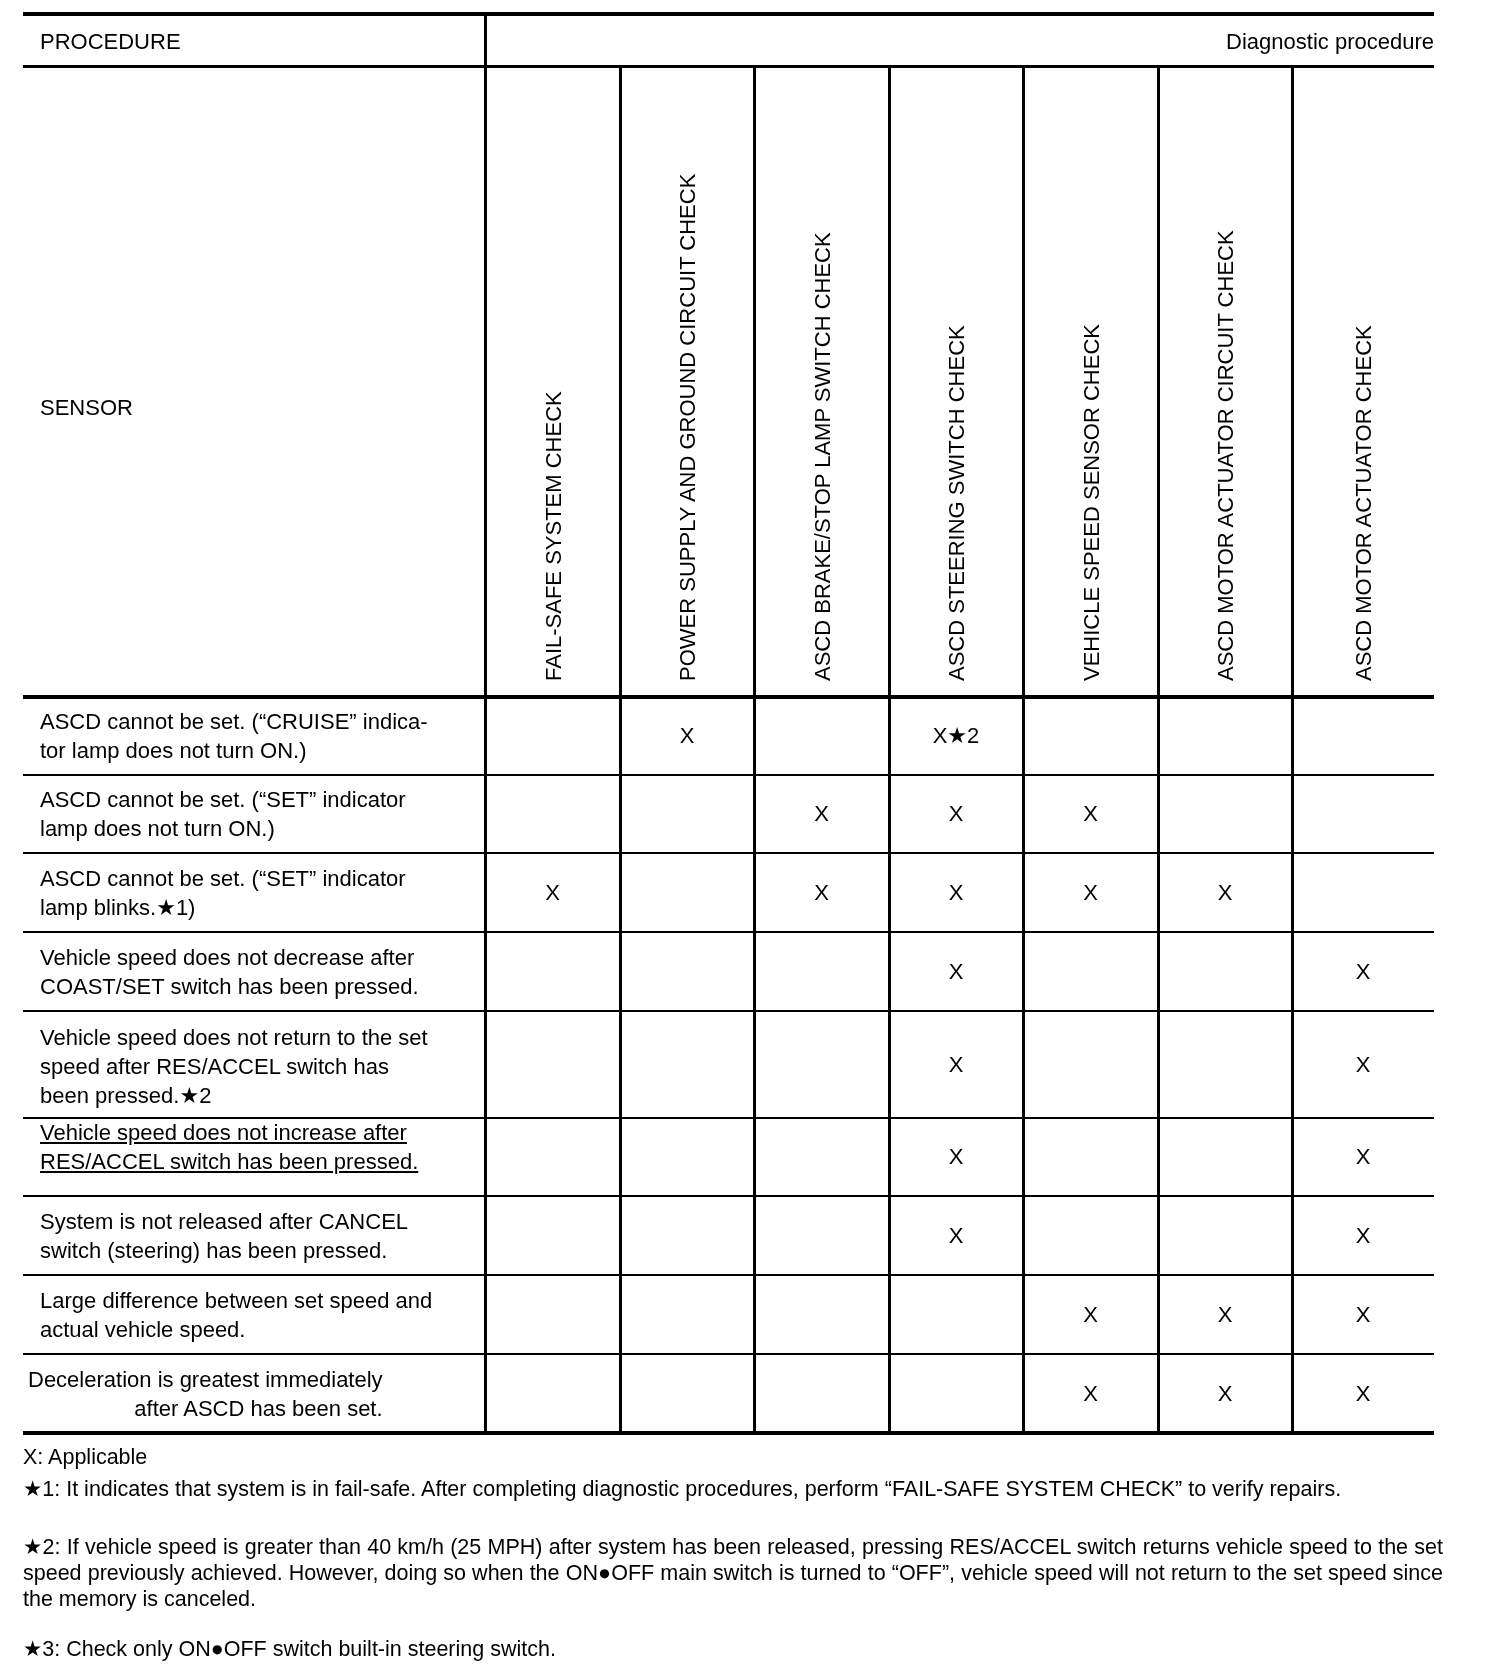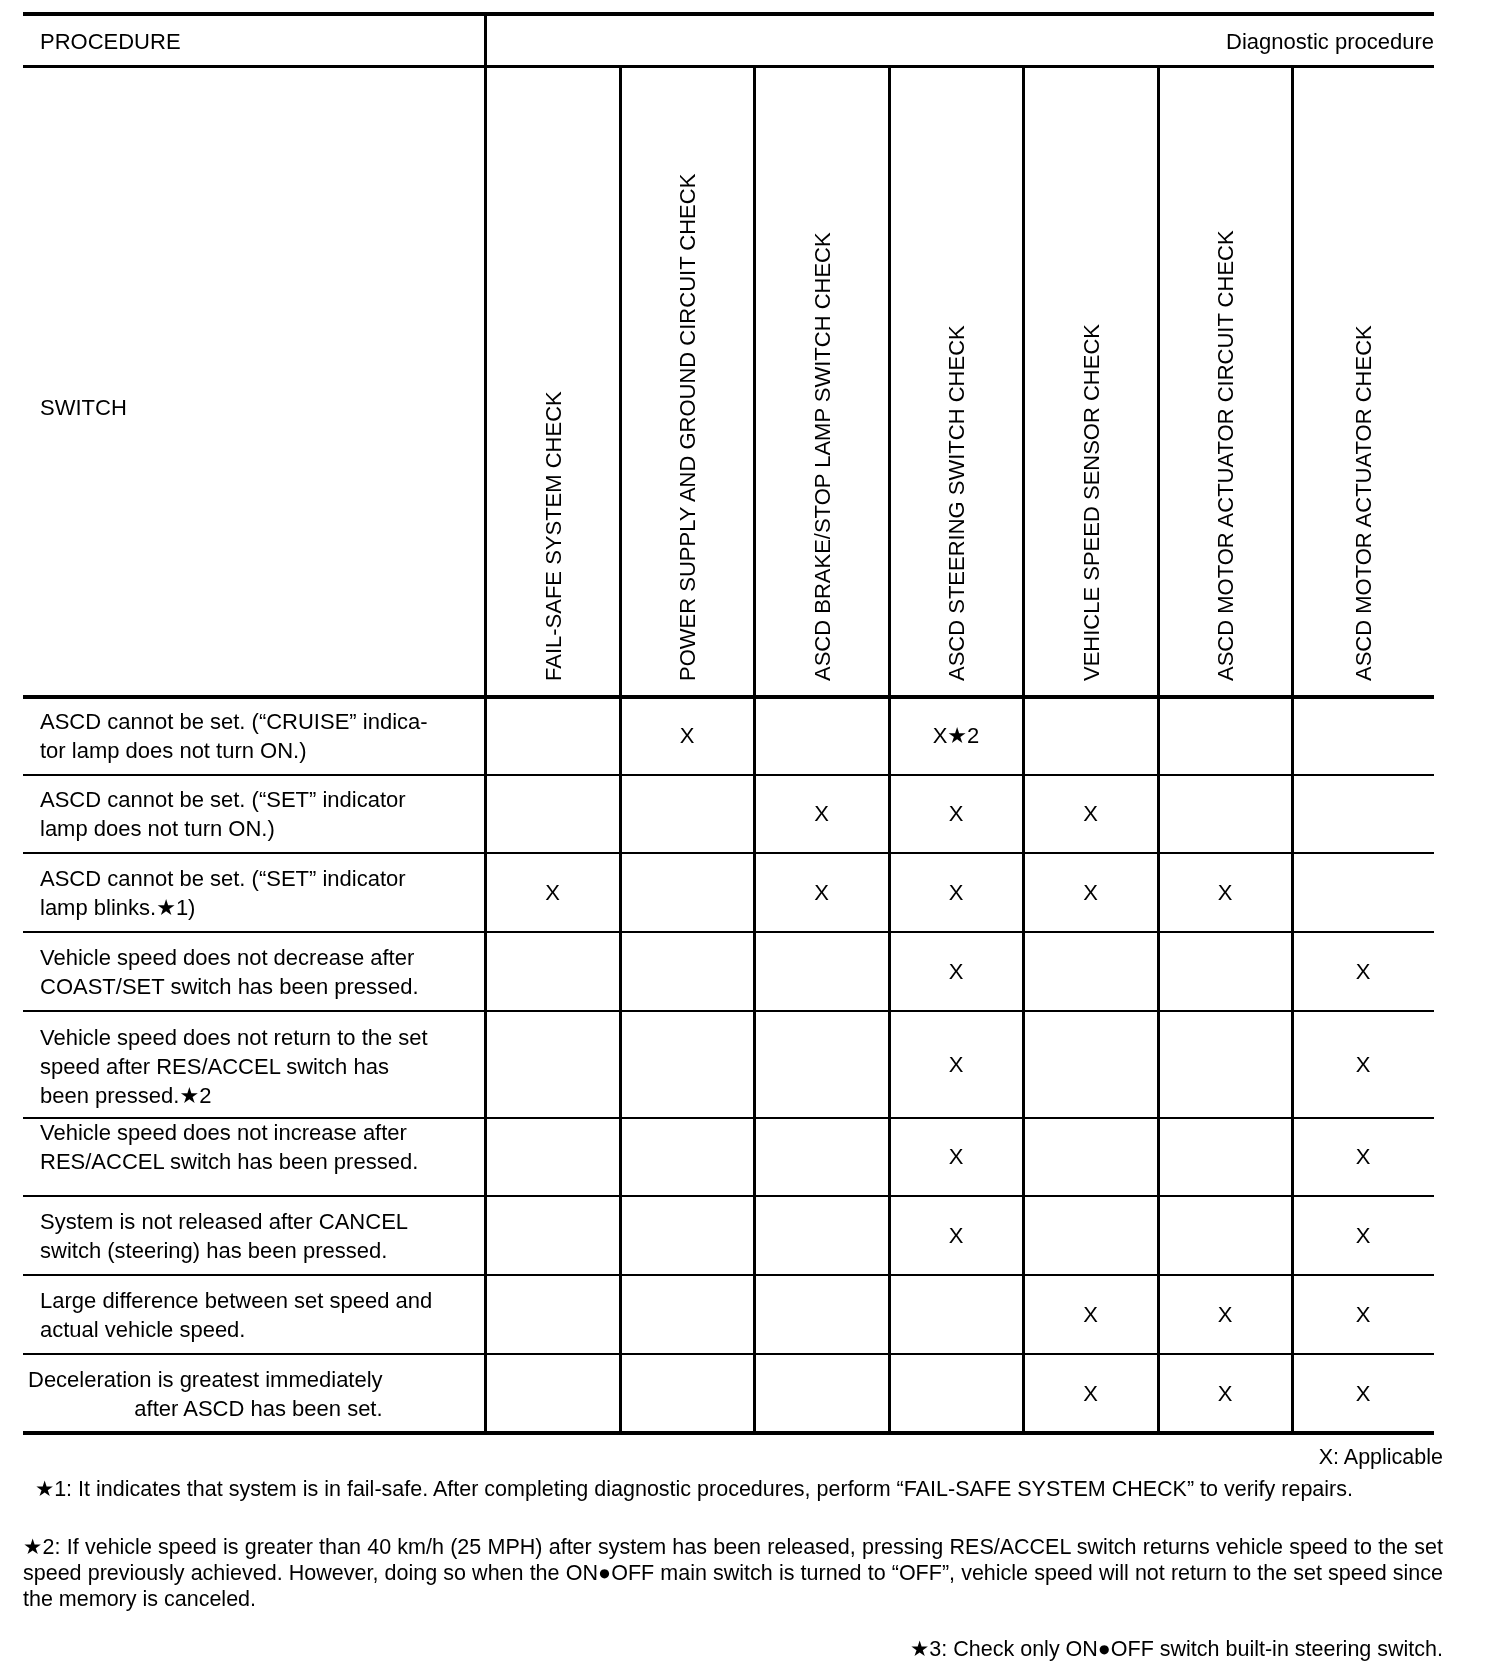--- a/index.html
+++ b/index.html
@@ -5,29 +5,29 @@
   html, body { margin: 0; padding: 0; background: #ffffff; }
   body { width: 1504px; height: 1672px; position: relative; overflow: hidden;
          font-family: "Liberation Sans", sans-serif; color: #000; }
   .hline { position: absolute; background: #000; }
   .vline { position: absolute; background: #000; width: 3px; }
   .txt { position: absolute; font-size: 22px; line-height: 29px; white-space: nowrap; }
   .colhead { position: absolute; font-size: 22px; white-space: nowrap;
              transform-origin: left top; transform: rotate(-90deg); }
   .cell { position: absolute; font-size: 22px; display: flex; align-items: center; justify-content: center; }
   .symptom { position: absolute; font-size: 22px; line-height: 29px; display: flex; align-items: center; white-space: pre-line; }
-  .note { position: absolute; left: 23px; width: 1420px; font-size: 21.5px; line-height: 26px; text-align: right; }
+  .note { position: absolute; left: 23px; width: 1420px; font-size: 21.5px; line-height: 26px; }
 </style>
 </head>
 <body>
 
 <div id="table">
   <span class="txt" style="left:40px; top:27px;">PROCEDURE</span>
   <span class="txt" style="left:489px; top:27px; width:945px; text-align:right;">Diagnostic procedure</span>
-  <span class="txt" style="left:40px; top:393px;">SWITCH</span>
+  <span class="txt" style="left:40px; top:393px;">SENSOR</span>
 </div>
 <div id="lines">
     <div class="hline" style="left: 23px; width: 1411px; top: 12px; height: 4px;"></div>
     <div class="hline" style="left: 23px; width: 1411px; top: 65px; height: 3px;"></div>
     <div class="hline" style="left: 23px; width: 1411px; top: 695px; height: 4px;"></div>
     <div class="hline" style="left: 23px; width: 1411px; top: 774px; height: 2px;"></div>
     <div class="hline" style="left: 23px; width: 1411px; top: 852px; height: 2px;"></div>
     <div class="hline" style="left: 23px; width: 1411px; top: 931px; height: 2px;"></div>
     <div class="hline" style="left: 23px; width: 1411px; top: 1010px; height: 2px;"></div>
     <div class="hline" style="left: 23px; width: 1411px; top: 1117px; height: 2px;"></div>
@@ -103,21 +103,21 @@
 been pressed.★2</div>
       <div class="cell" style="left: 485px; width: 135px; top: 1011px; height: 107px;"></div>
       <div class="cell" style="left: 620px; width: 134px; top: 1011px; height: 107px;"></div>
       <div class="cell" style="left: 754px; width: 135px; top: 1011px; height: 107px;"></div>
       <div class="cell" style="left: 889px; width: 134px; top: 1011px; height: 107px;">X</div>
       <div class="cell" style="left: 1023px; width: 135px; top: 1011px; height: 107px;"></div>
       <div class="cell" style="left: 1158px; width: 134px; top: 1011px; height: 107px;"></div>
       <div class="cell" style="left: 1292px; width: 142px; top: 1011px; height: 107px;">X</div>
     </div>
     <div>
-      <div class="symptom" style="left: 40px; top: 1118px; height: 57px; width: 435px;">Vehicle speed does not increase after
+      <div class="symptom" style="left: 40px; top: 1118px; height: 57px; width: 435px; text-decoration: underline;">Vehicle speed does not increase after
 RES/ACCEL switch has been pressed.</div>
       <div class="cell" style="left: 485px; width: 135px; top: 1118px; height: 78px;"></div>
       <div class="cell" style="left: 620px; width: 134px; top: 1118px; height: 78px;"></div>
       <div class="cell" style="left: 754px; width: 135px; top: 1118px; height: 78px;"></div>
       <div class="cell" style="left: 889px; width: 134px; top: 1118px; height: 78px;">X</div>
       <div class="cell" style="left: 1023px; width: 135px; top: 1118px; height: 78px;"></div>
       <div class="cell" style="left: 1158px; width: 134px; top: 1118px; height: 78px;"></div>
       <div class="cell" style="left: 1292px; width: 142px; top: 1118px; height: 78px;">X</div>
     </div>
     <div>

